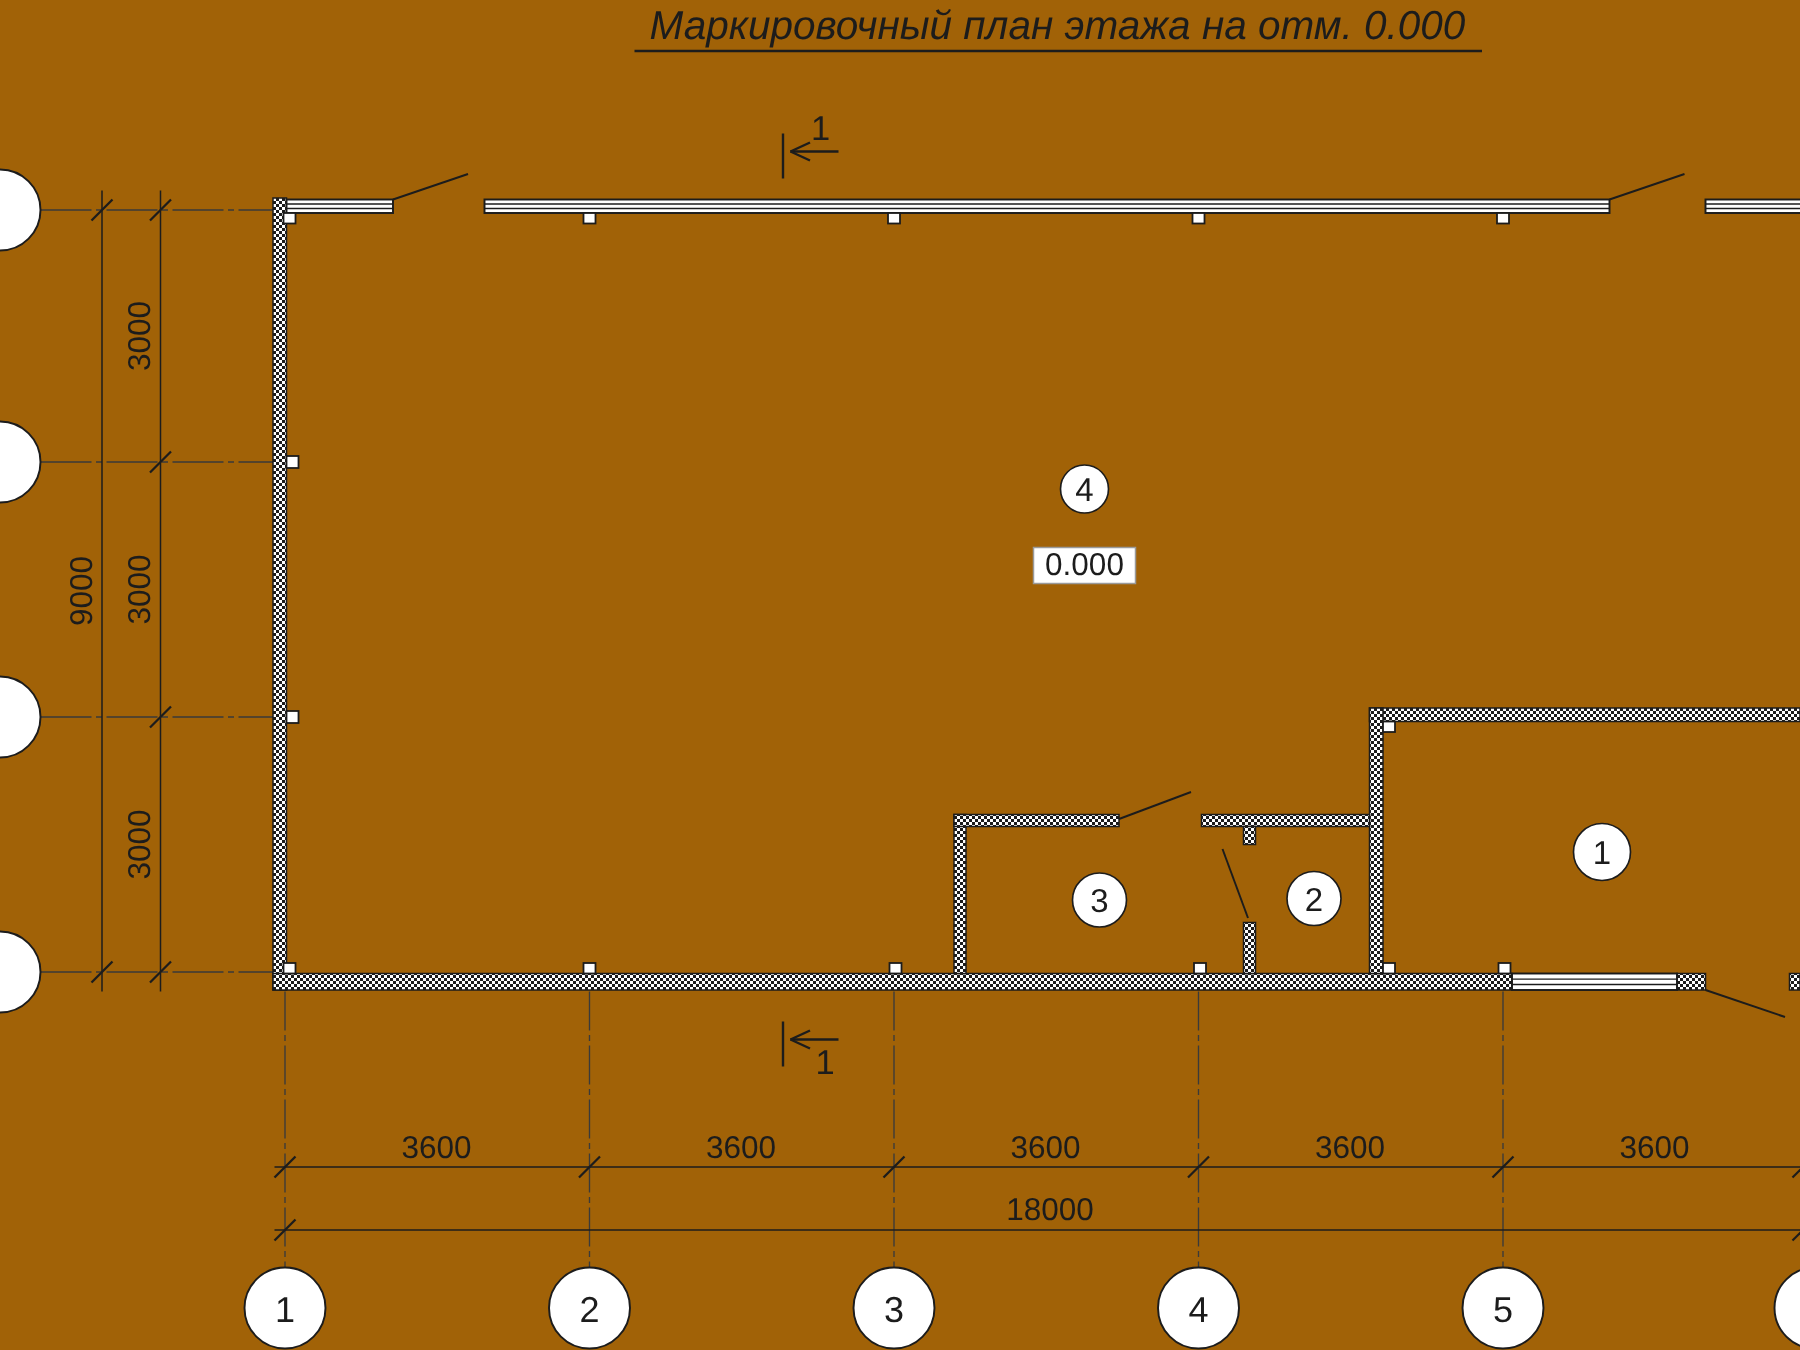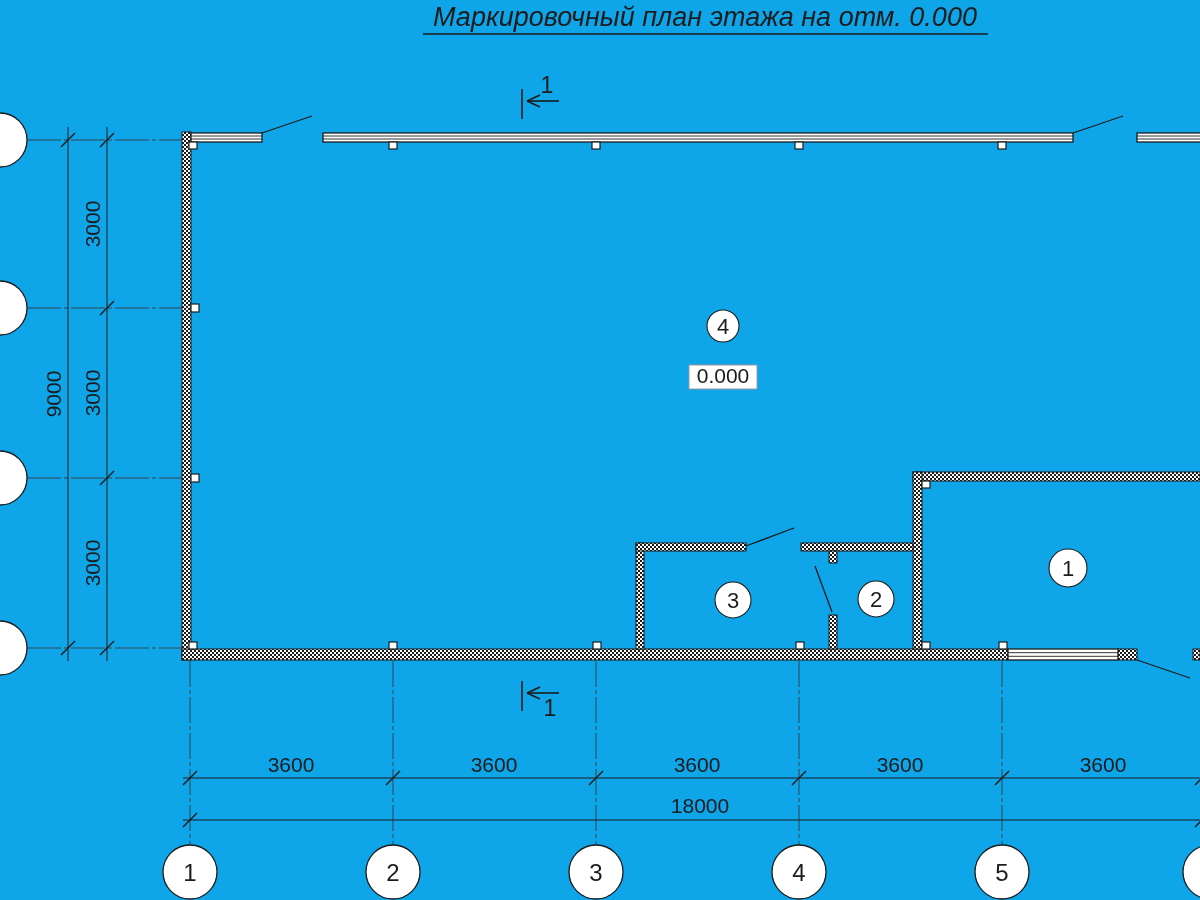--- a/index.html
+++ b/index.html
@@ -1,16 +1,16 @@
 <!DOCTYPE html>
 <html><head>
 <meta charset="utf-8">
 <style>
   html,body{margin:0;padding:0;background:#fff;}
-  .canvas{position:relative;width:1200px;height:900px;background:#0ea5e9;overflow:hidden;
+  .canvas{position:relative;width:1200px;height:900px;background:#a16207;overflow:hidden;
           font-family:"Liberation Sans", sans-serif;}
   svg text{font-family:"Liberation Sans", sans-serif;fill:#1c1c1c;}
   .title-text{font-size:27px;font-style:italic;}
   .dim-text{font-size:21px;}
   .bubble-text{font-size:24px;}
   .room-text{font-size:22px;}
   .section-text{font-size:23px;}
   .elev-text{font-size:21px;}
 </style>
 </head>

